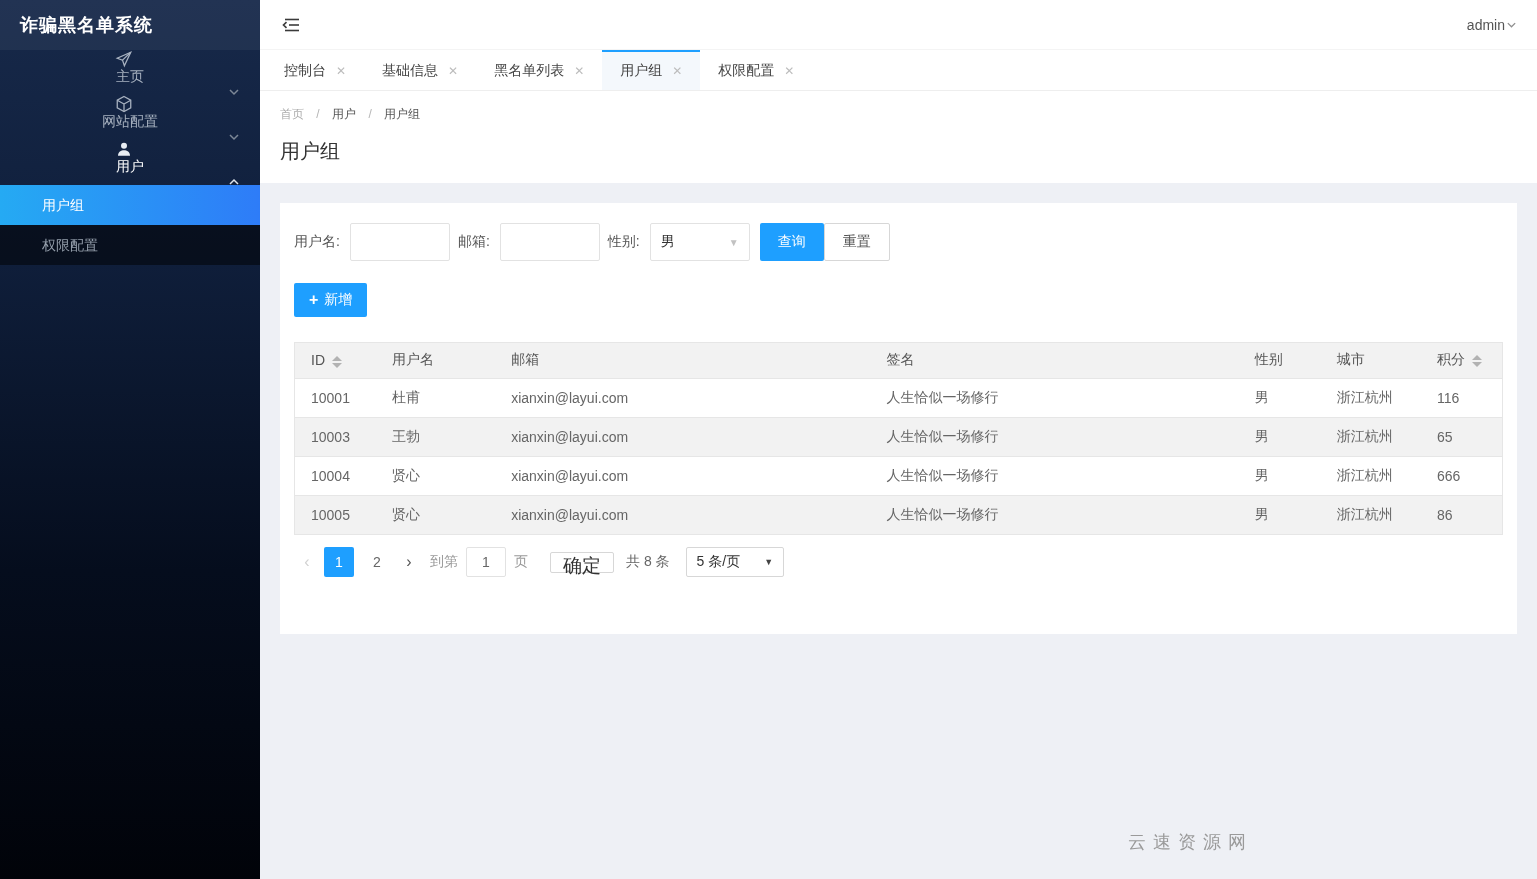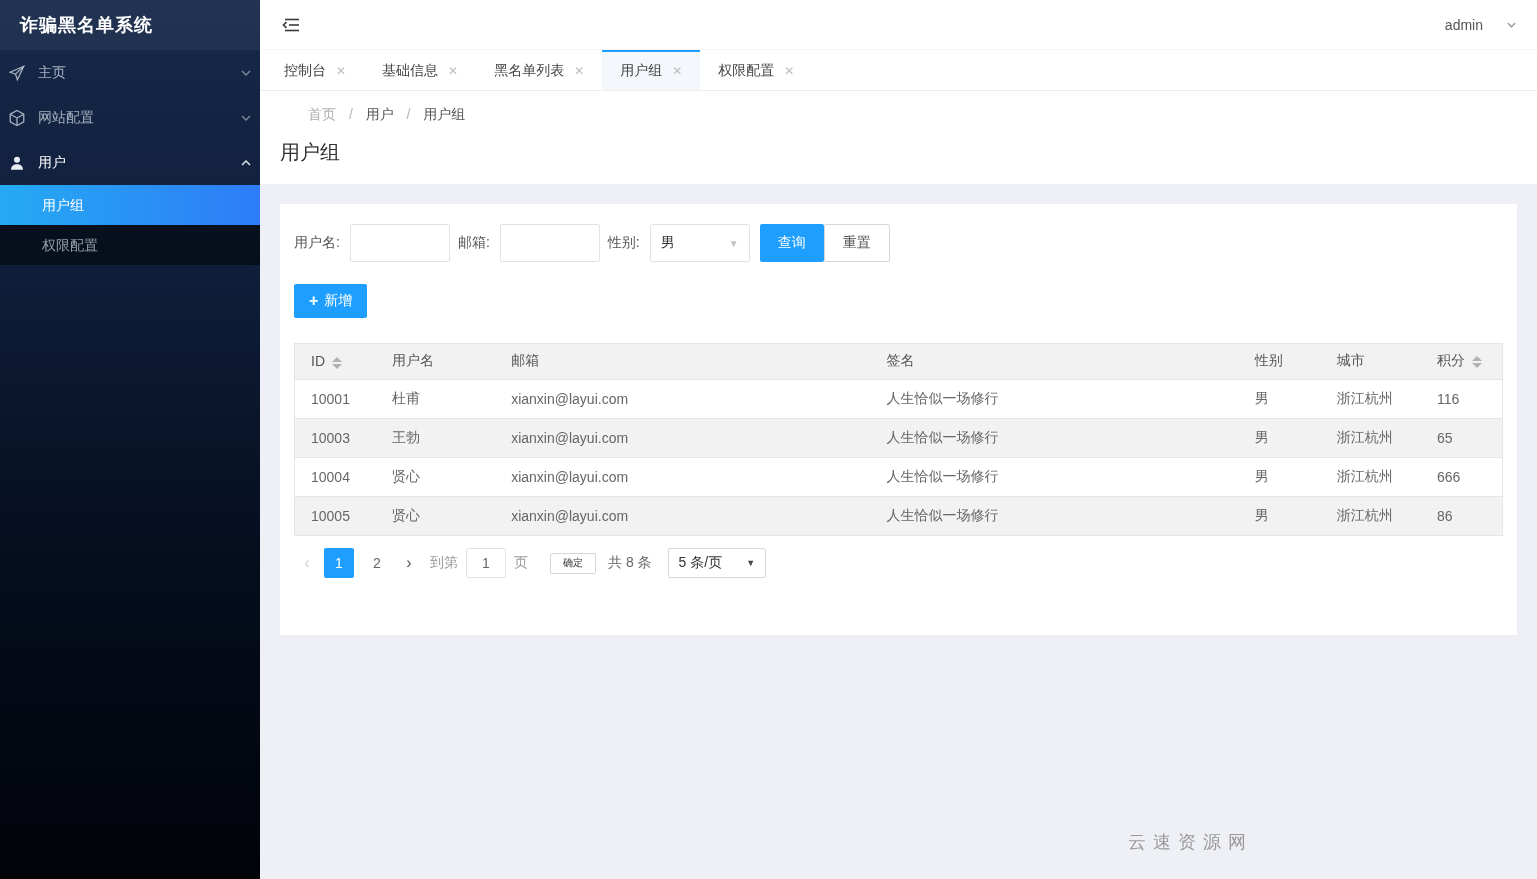--- a/index.html
+++ b/index.html
@@ -14,56 +14,56 @@
     position:absolute; left:0; top:0; width:260px; height:879px;
     background:linear-gradient(180deg,#17294a 0%,#0f1e3a 30%,#050d1d 65%,#010309 100%);
     z-index:5;
   }
   .logo {
     height:50px; line-height:50px; padding-left:20px;
     font-size:18px; font-weight:bold; color:#fff; letter-spacing:1px;
     background:rgba(255,255,255,.05);
   }
   .nav-item {
-    height:45px; display:flex; align-items:center; padding:0 8px;
-    color:#a8b2c0; cursor:pointer;
+    height:45px; display:flex; align-items:center; padding:0 20px;
+    color:#a8b2c0; cursor:pointer;flex-direction:column;
   }
   .nav-item .nav-icon { width:18px; height:18px; margin-right:12px; flex:none; }
   .nav-item .chev { margin-left:auto; width:12px; height:12px; }
   .nav-item.open { color:#fff; }
   .submenu { background:rgba(0,0,0,.5); }
   .sub-item {
     height:40px; line-height:40px; padding-left:42px; color:#96a0ad; cursor:pointer;
   }
   .sub-item.active {
     background:linear-gradient(90deg,#25aaf3,#2e7cf8); color:#fff;
   }
 
   
   .main { position:absolute; left:260px; top:0; width:1277px; height:879px; }
   .topbar {
     height:50px; background:#fff; display:flex; align-items:center;
     justify-content:space-between; padding:0 20px; border-bottom:1px solid #f4f4f4;
   }
   .fold { width:22px; height:22px; cursor:pointer; }
-  .user-menu { display:flex; align-items:center; gap:23px; color:#555; cursor:pointer; }
+  .user-menu { display:flex; align-items:center; gap:1px; color:#555; cursor:pointer; }
 
   .tabbar {
     height:41px; background:#fff; border-bottom:1px solid #eee;
     display:flex; align-items:stretch; padding-left:6px;
   }
   .tab {
     display:flex; align-items:center; padding:0 18px; color:#444; cursor:pointer;
     border-top:2px solid transparent;
   }
   .tab .close { margin-left:10px; color:#bcbcbc; font-size:12px; cursor:pointer; }
   .tab.active { background:#f4f8fc; border-top-color:#1E9FFF; }
 
   .pagehead { background:#fff; padding:15px 20px 18px; }
-  .breadcrumb { font-size:14px;margin-left:28px; }
+  .breadcrumb { font-size:12px; }
   .crumb-root { color:#adadad; }
   .crumb { color:#555; }
   .crumb-sep { color:#b5b5b5; margin:0 9px; }
   .page-title { font-size:20px; font-weight:normal; color:#333; margin-top:15px; }
 
   .content { background:#eef0f5; padding:20px; height:610px; }
   .card { background:#fff; padding:20px 14px; height:431px; }
 
   
   .searchform { display:flex; align-items:center; }
@@ -118,21 +118,21 @@
     margin:0 4px; border-radius:2px; cursor:pointer; color:#666;
   }
   .pg-num.active { background:#1E9FFF; color:#fff; }
   .pg-text { color:#999; margin:0 8px; }
   .pg-input {
     width:40px; height:30px; border:1px solid #e2e2e2; border-radius:2px;
     text-align:center; color:#666; font-size:14px; outline:none;
   }
   .pg-confirm {
     height:21px; padding:0 12px; background:#fff; border:1px solid #d7d7d7;
-    border-radius:2px; color:#333; margin:0 12px 0 14px; font-size:10px; cursor:pointer;
+    border-radius:2px; color:#333; margin:0 12px 0 14px; font-size:19px; cursor:pointer;
   }
   .pg-total { color:#666; margin-right:16px; }
   .pg-select {
     height:30px; border:1px solid #d7d7d7; border-radius:2px; padding:0 10px;
     display:flex; align-items:center; gap:24px; cursor:pointer; color:#333;
   }
   .pg-select .caret { font-size:9px; color:#444; }
 
   .watermark {
     position:absolute; left:1128px; top:830px; font-family:Liberation Mono, monospace;

